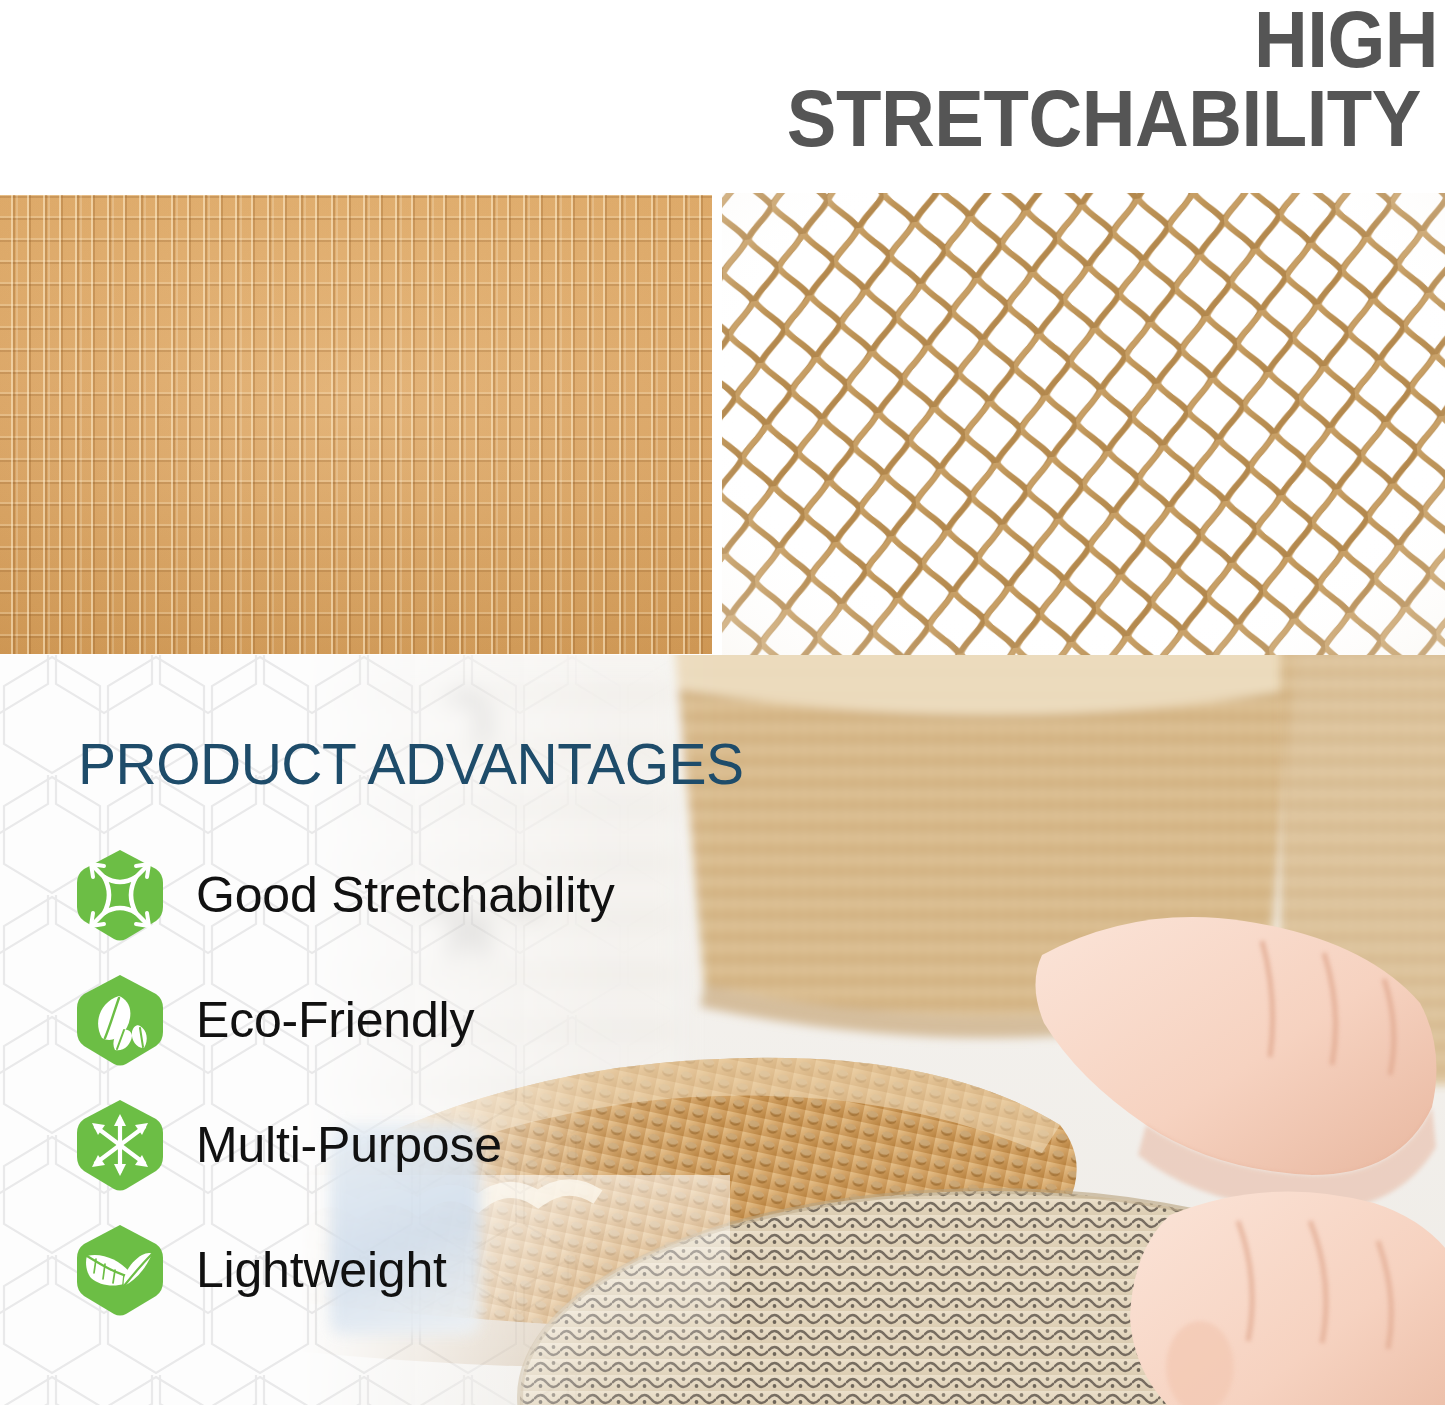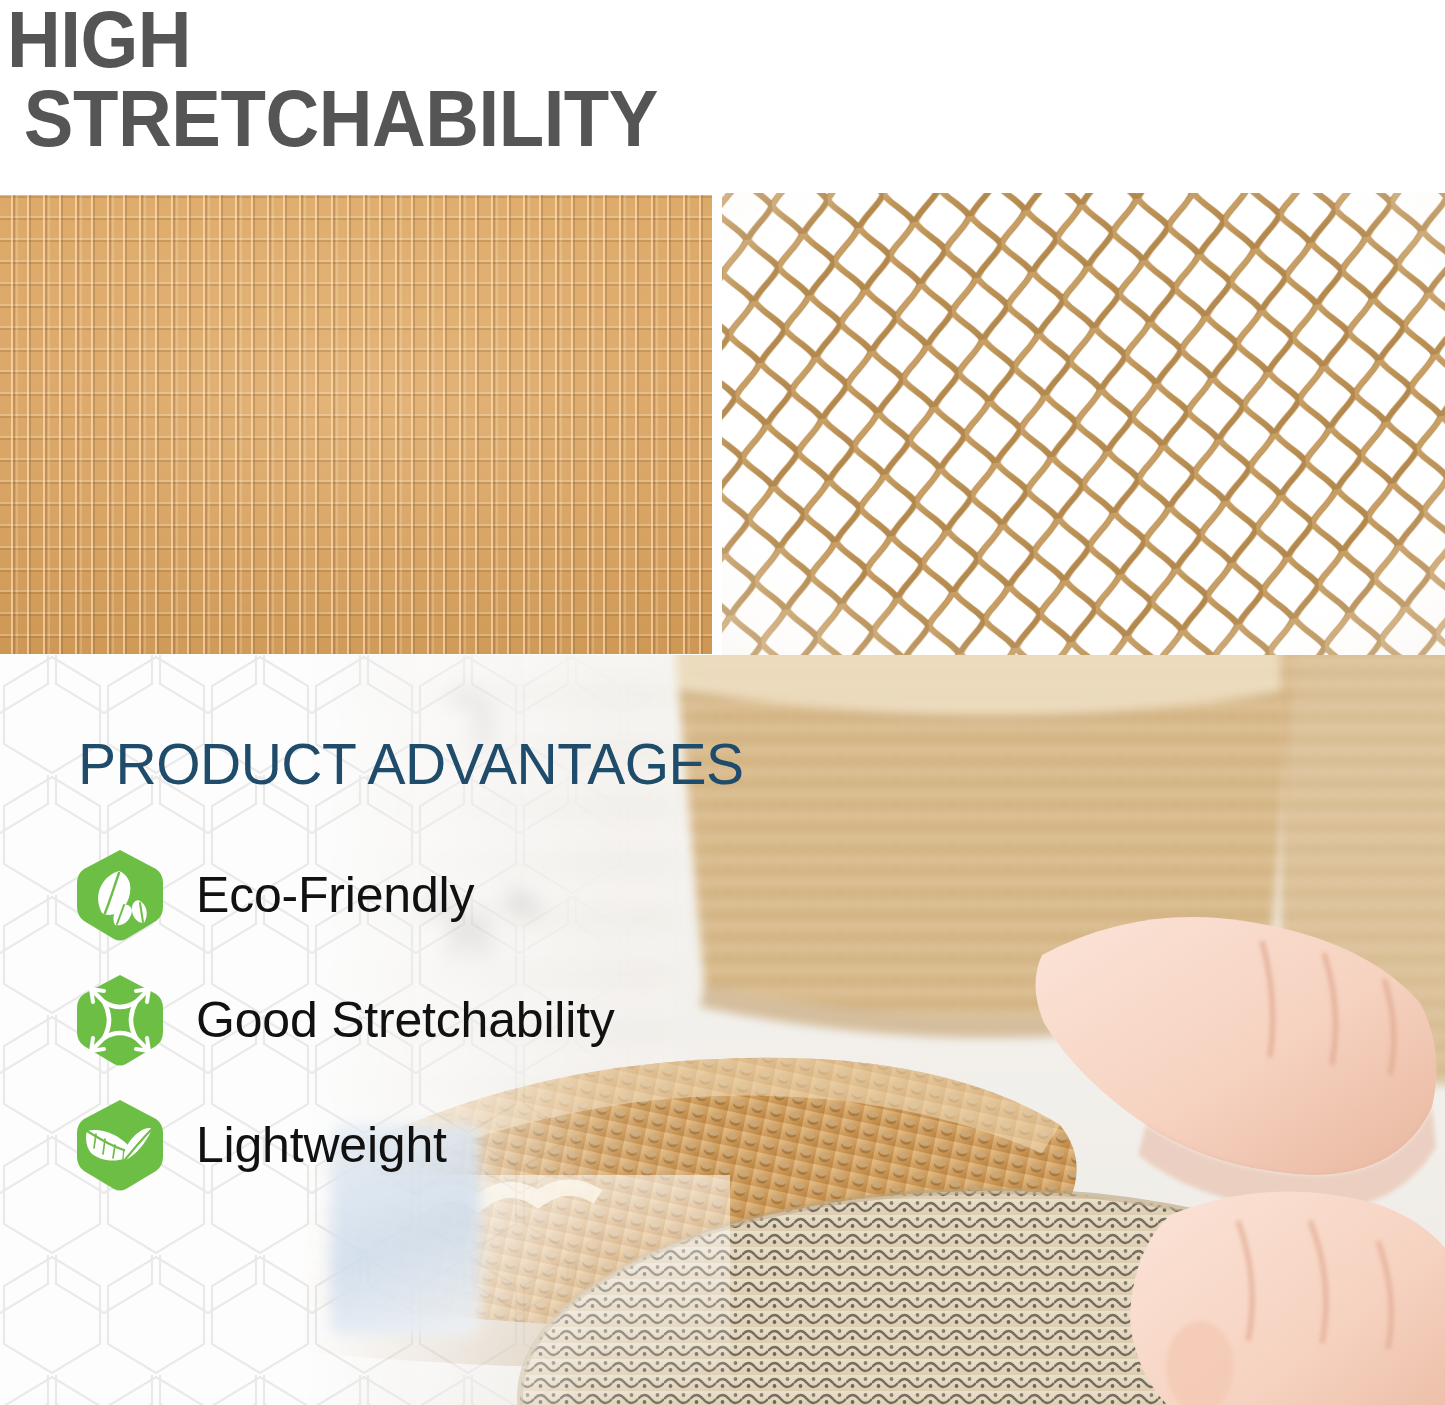--- a/index.html
+++ b/index.html
@@ -8,21 +8,21 @@
     background:#ffffff;
     font-family:"Liberation Sans", sans-serif;
     overflow:hidden;
   }
   .page{position:relative;width:1445px;height:1405px;overflow:hidden;background:#fff;}
 
   
   .title-block{
     position:absolute;left:0;top:0;width:1445px;height:193px;
     background:#ffffff;
-    display:flex;flex-direction:column;align-items:flex-start;justify-content:flex-start;
+    display:flex;flex-direction:column;align-items:flex-end;justify-content:flex-start;
     z-index:8;
   }
   .title-line{
     color:#555555;
     font-weight:700;
     letter-spacing:-0.5px;
     line-height:0.96;
     text-align:center;
     white-space:nowrap;
     font-family:"Liberation Sans", sans-serif;
@@ -300,55 +300,78 @@
                 filter:blur(7px);opacity:.85;border-radius:14px;"></div>
   </div>
 
   <div class="adv-heading">PRODUCT ADVANTAGES</div>
 
   <div class="adv-list">
 
     <div class="adv-item">
       <div class="badge">
         <svg viewBox="0 0 92 96" xmlns="http://www.w3.org/2000/svg">
+          <path d="M46 3 L82 22 Q89 27 89 36 L89 60 Q89 69 82 74 L52 92 Q46 95 40 92 L10 74 Q3 69 3 60 L3 36 Q3 27 10 22 Z" fill="#6cbe45"></path>
+
+          <path d="M30 30 Q46 40 62 30 Q52 48 62 66 Q46 56 30 66 Q40 48 30 30 Z" fill="none" stroke="#ffffff" stroke-width="4.6" stroke-linejoin="round"></path>
+
+          <g stroke="#ffffff" stroke-width="4.4" stroke-linecap="round" fill="none">
+            <line x1="30" y1="30" x2="19" y2="19"></line>
+            <line x1="62" y1="30" x2="73" y2="19"></line>
+            <line x1="30" y1="66" x2="19" y2="77"></line>
+            <line x1="62" y1="66" x2="73" y2="77"></line>
+          </g>
+          <g fill="none" stroke="#ffffff" stroke-width="4" stroke-linecap="round" stroke-linejoin="round">
+            <polyline points="19,30 17,17 30,19"></polyline>
+            <polyline points="73,30 75,17 62,19"></polyline>
+            <polyline points="19,66 17,79 30,77"></polyline>
+            <polyline points="73,66 75,79 62,77"></polyline>
+          </g>
+        </svg>
+      </div>
+      <div class="adv-label">Good Stretchability</div>
+    </div>
+
+    <div class="adv-item">
+      <div class="badge">
+        <svg viewBox="0 0 92 96" xmlns="http://www.w3.org/2000/svg">
           <path d="M46 3 L82 22 Q89 27 89 36 L89 60 Q89 69 82 74 L52 92 Q46 95 40 92 L10 74 Q3 69 3 60 L3 36 Q3 27 10 22 Z" fill="#6cbe45" rx="10"></path>
           <path d="M45 24 C26 30, 19 50, 28 66 C38 72, 53 64, 56 46 C58 34, 52 27, 45 24 Z" fill="#ffffff"></path>
           <path d="M45 26 C40 40, 36 54, 31 66" fill="none" stroke="#6cbe45" stroke-width="2.4" stroke-linecap="round"></path>
           <path d="M50 58 C41 60, 37 70, 41 78 C49 80, 57 73, 58 64 C58 60, 54 57, 50 58 Z" fill="#ffffff"></path>
           <path d="M66 54 C73 58, 75 68, 70 76 C62 76, 57 68, 58 60 C59 55, 63 52, 66 54 Z" fill="#ffffff"></path>
           <path d="M50 58 L43 77 M66 56 L69 75" fill="none" stroke="#6cbe45" stroke-width="2" stroke-linecap="round"></path>
         </svg>
       </div>
       <div class="adv-label">Eco-Friendly</div>
     </div>
 
     <div class="adv-item">
       <div class="badge">
         <svg viewBox="0 0 92 96" xmlns="http://www.w3.org/2000/svg">
           <path d="M46 3 L82 22 Q89 27 89 36 L89 60 Q89 69 82 74 L52 92 Q46 95 40 92 L10 74 Q3 69 3 60 L3 36 Q3 27 10 22 Z" fill="#6cbe45"></path>
-
-          <path d="M30 30 Q46 40 62 30 Q52 48 62 66 Q46 56 30 66 Q40 48 30 30 Z" fill="none" stroke="#ffffff" stroke-width="4.6" stroke-linejoin="round"></path>
-
-          <g stroke="#ffffff" stroke-width="4.4" stroke-linecap="round" fill="none">
-            <line x1="30" y1="30" x2="19" y2="19"></line>
-            <line x1="62" y1="30" x2="73" y2="19"></line>
-            <line x1="30" y1="66" x2="19" y2="77"></line>
-            <line x1="62" y1="66" x2="73" y2="77"></line>
-          </g>
-          <g fill="none" stroke="#ffffff" stroke-width="4" stroke-linecap="round" stroke-linejoin="round">
-            <polyline points="19,30 17,17 30,19"></polyline>
-            <polyline points="73,30 75,17 62,19"></polyline>
-            <polyline points="19,66 17,79 30,77"></polyline>
-            <polyline points="73,66 75,79 62,77"></polyline>
-          </g>
-        </svg>
-      </div>
-      <div class="adv-label">Good Stretchability</div>
-    </div>
-
+          <g stroke="#ffffff" stroke-width="4.2" stroke-linecap="round" fill="none">
+
+            <line x1="46" y1="22" x2="46" y2="74"></line>
+
+            <path d="M22 30 Q46 48 70 66"></path>
+            <path d="M70 30 Q46 48 22 66"></path>
+          </g>
+          <g fill="#ffffff">
+            <polygon points="46,17 40,29 52,29"></polygon>
+            <polygon points="46,79 40,67 52,67"></polygon>
+            <polygon points="18,26 31,28 24,38"></polygon>
+            <polygon points="74,26 61,28 68,38"></polygon>
+            <polygon points="18,70 31,68 24,58"></polygon>
+            <polygon points="74,70 61,68 68,58"></polygon>
+          </g>
+        </svg>
+      </div>
+      <div class="adv-label">Multi-Purpose</div>
+    </div>
 
     <div class="adv-item">
       <div class="badge">
         <svg viewBox="0 0 92 96" xmlns="http://www.w3.org/2000/svg">
           <path d="M46 3 L82 22 Q89 27 89 36 L89 60 Q89 69 82 74 L52 92 Q46 95 40 92 L10 74 Q3 69 3 60 L3 36 Q3 27 10 22 Z" fill="#6cbe45"></path>
 
           <path d="M13 34 C30 30, 50 40, 60 56 C50 66, 28 66, 17 56 C12 50, 11 40, 13 34 Z" fill="#ffffff"></path>
           <path d="M13 34 C26 42, 42 52, 60 56" fill="none" stroke="#6cbe45" stroke-width="2.2" stroke-linecap="round"></path>
           <g stroke="#6cbe45" stroke-width="1.7" stroke-linecap="round">
             <line x1="22" y1="37" x2="20" y2="51"></line>

